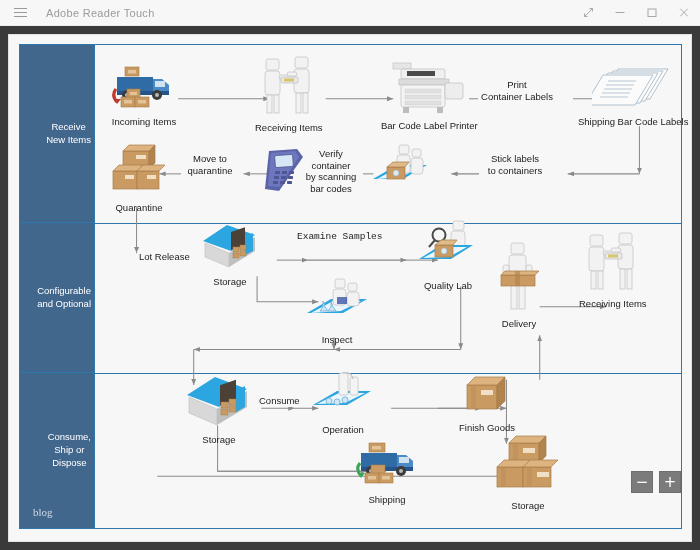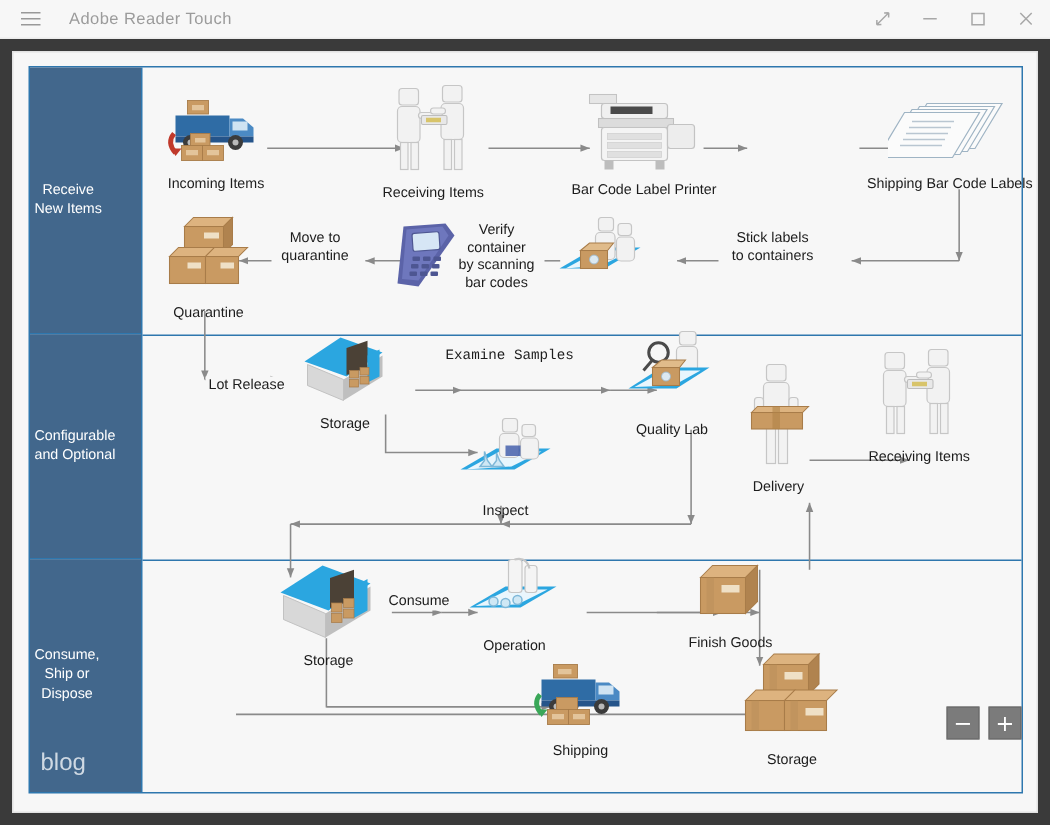--- a/index.html
+++ b/index.html
@@ -70,35 +70,35 @@
   }
   .lanes {
     flex: 0 0 75px;
     display: flex; flex-direction: column;
     border-right: 1px solid #2e77ae;
   }
   .lane {
     flex: 0 0 auto;
     background: #42678c;
     color: #ffffff;
-    display: flex; align-items: center; justify-content: flex-start;
+    display: flex; align-items: center; justify-content: flex-end;
     text-align: center;
     font-size: 9.5px; line-height: 1.35;
     border-bottom: 1px solid #2e77ae;
     position: relative;
     padding: 0 3px;
   }
   .lane:last-child { border-bottom: none; }
   .lane-1 { height: 178px; }
   .lane-2 { height: 150px; }
   .lane-3 { flex: 1 1 auto; }
   .blog-mark {
-    position: absolute; left: 7px; bottom: 8px;
-    font-size: 16px; color: #cfd9e3;
-    font-family: Liberation Sans, sans-serif;
+    position: absolute; left: 13px; bottom: 8px;
+    font-size: 11px; color: #cfd9e3;
+    font-family: Liberation Serif, serif;
   }
 
   .canvas { flex: 1 1 auto; position: relative; }
   .row-sep {
     position: absolute; left: 0; right: 0;
     height: 1px; background: #2e77ae;
   }
   .sep-1 { top: 178px; }
   .sep-2 { top: 328px; }
 
@@ -328,20 +328,22 @@
                 <rect x="18" y="38" width="36" height="4" fill="#e0e0e0" stroke="#cfcfcf" stroke-width=".5"></rect>
                 <rect x="18" y="44" width="36" height="4" fill="#e0e0e0" stroke="#cfcfcf" stroke-width=".5"></rect>
                 <rect x="58" y="26" width="18" height="16" rx="2" fill="#ededed" stroke="#c3c3c3" stroke-width=".8"></rect>
                 <rect x="16" y="50" width="6" height="6" fill="#bdbdbd"></rect>
                 <rect x="50" y="50" width="6" height="6" fill="#bdbdbd"></rect>
               </svg>
             </div>
             <div class="cap">Bar Code Label Printer</div>
           </div>
 
+          <div class="edge-label" style="left:383px; top:34px; width:78px; white-space:pre-line;">Print
+Container Labels</div>
 
           <div class="node" style="left:483px; top:20px;">
             <div class="art">
               <svg width="82" height="46" viewBox="0 0 82 46">
                 <g fill="#fbfbfb" stroke="#9fb4c4" stroke-width=".8">
                   <path d="M26 4 H76 L58 34 H8 Z"></path>
                   <path d="M21 6 H71 L53 36 H3 Z"></path>
                   <path d="M16 8 H66 L48 38 H-2 Z"></path>
                   <path d="M11 10 H61 L43 40 H-7 Z"></path>
                 </g>

